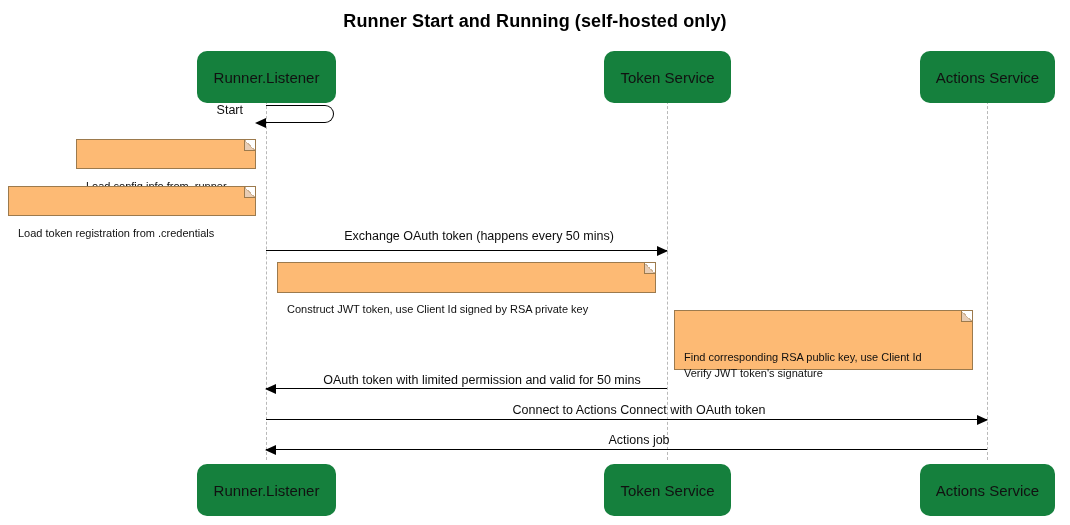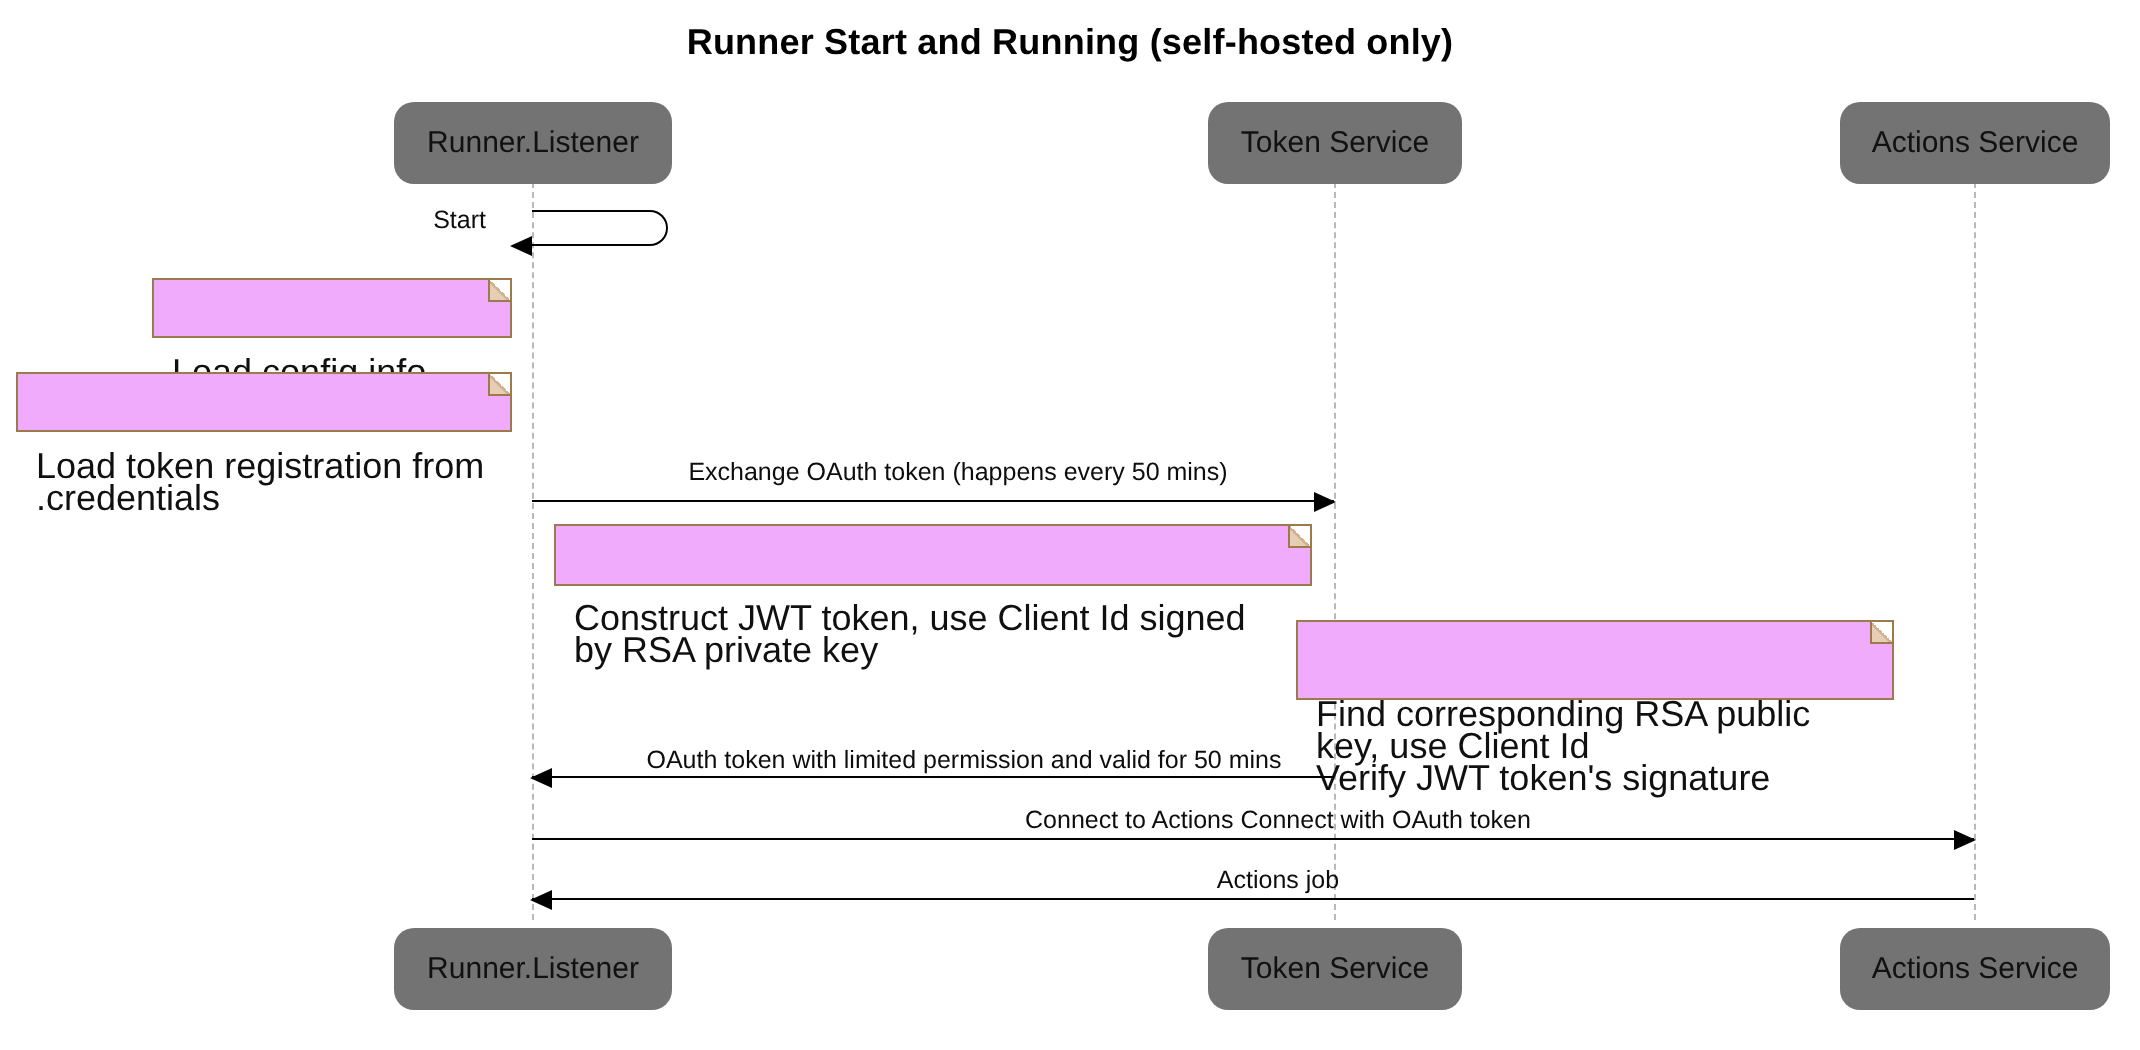--- a/index.html
+++ b/index.html
@@ -33,38 +33,38 @@
     position: absolute;
     top: 86px;
     width: 0;
     height: 374px;
     border-left: 1px dashed #b9b9b9;
   }
 
   
   .participant {
     position: absolute;
-    height: 41px;
+    height: 52px;
     border-radius: 10px;
-    background: #737373;
+    background: #15803d;
     display: flex;
     align-items: center;
     justify-content: center;
     font-size: 15px;
     color: #111111;
     box-sizing: border-box;
   }
 
   
   .note {
     position: absolute;
-    background: #f0abfc;
+    background: #fdba74;
     border: 1px solid #9c7a4d;
     box-sizing: border-box;
-    font-size: 18px;
+    font-size: 11px;
     color: #101010;
     padding: 6px 9px;
     line-height: 16px;
     white-space: pre-line;
   }
   .note .dogear {
     position: absolute;
     top: 0;
     right: 0;
     width: 11px;
@@ -172,21 +172,21 @@
 <div class="msg-label" style="left:467px; top:229px;">Exchange OAuth token (happens every 50 mins)</div>
 <div class="msg" style="left:266px; top:250px; width:401px;">
   <span class="arrowhead right"></span>
 </div>
 
 <div class="note" style="left:277px; top:262px; width:379px; height:31px;">
   <span class="dogear"></span>
   <span>Construct JWT token, use Client Id signed by RSA private key</span>
 </div>
 
-<div class="note" style="left:648px; top:310px; width:299px; height:40px;">
+<div class="note" style="left:674px; top:310px; width:299px; height:60px;">
   <span class="dogear"></span>
   <span>Find corresponding RSA public key, use Client Id
 Verify JWT token's signature</span>
 </div>
 
 <div class="msg-label" style="left:470px; top:373px;">OAuth token with limited permission and valid for 50 mins</div>
 <div class="msg" style="left:266px; top:388px; width:401px;">
   <span class="arrowhead left"></span>
 </div>
 

